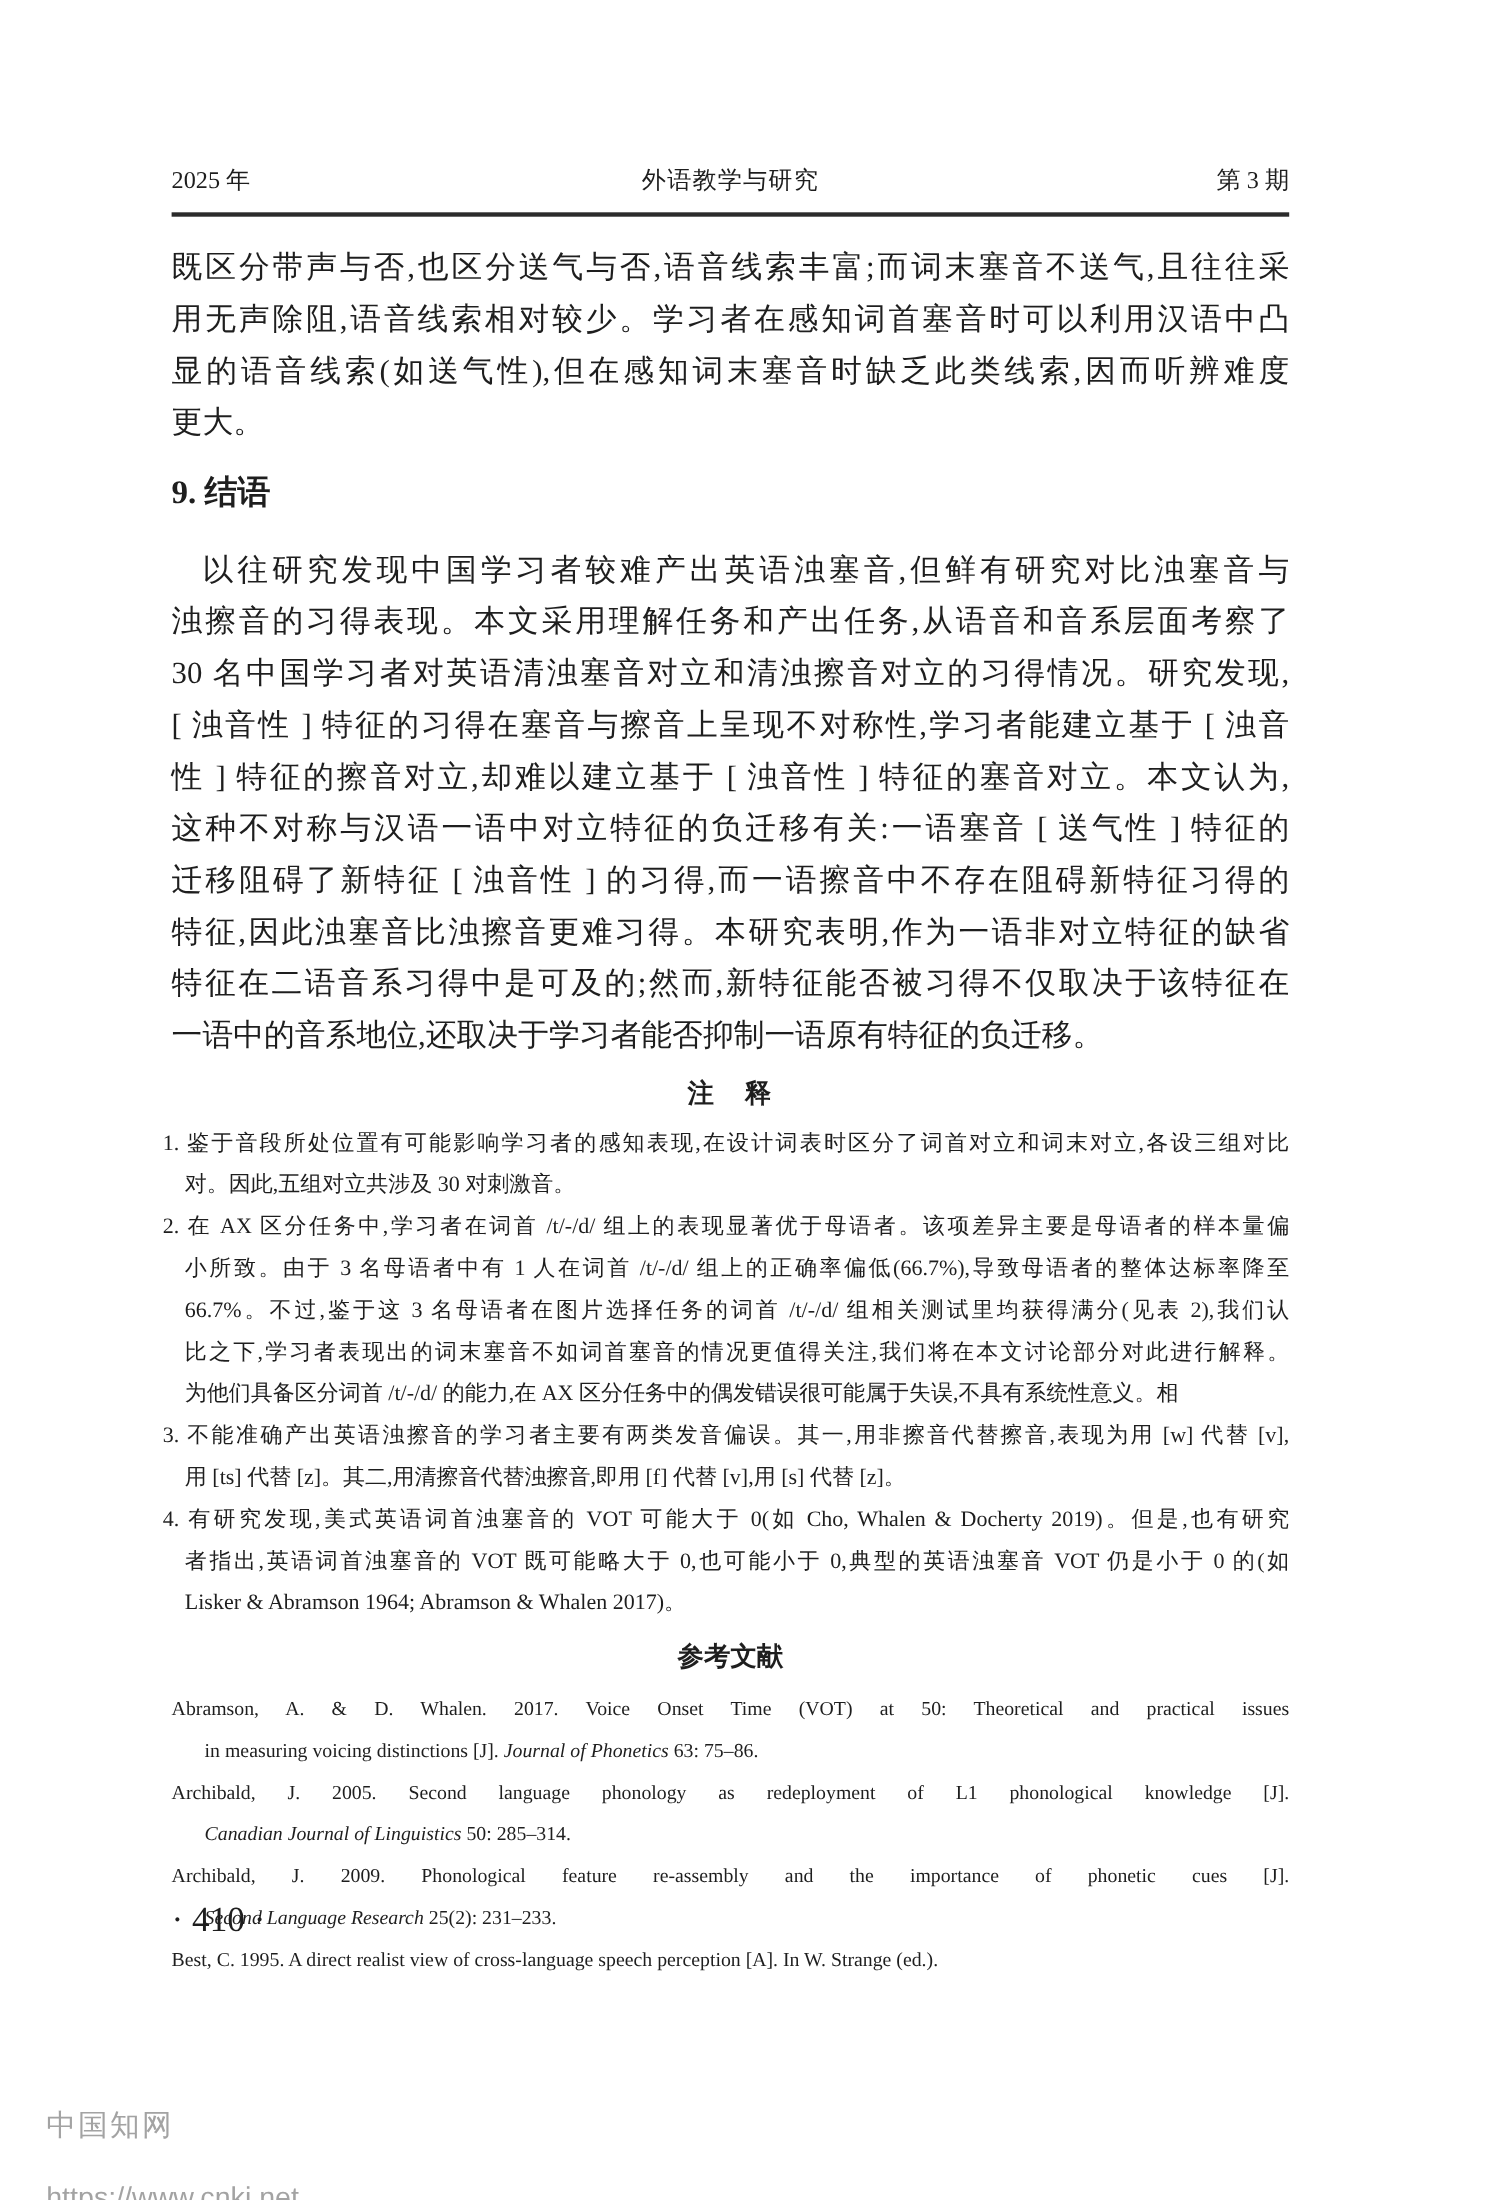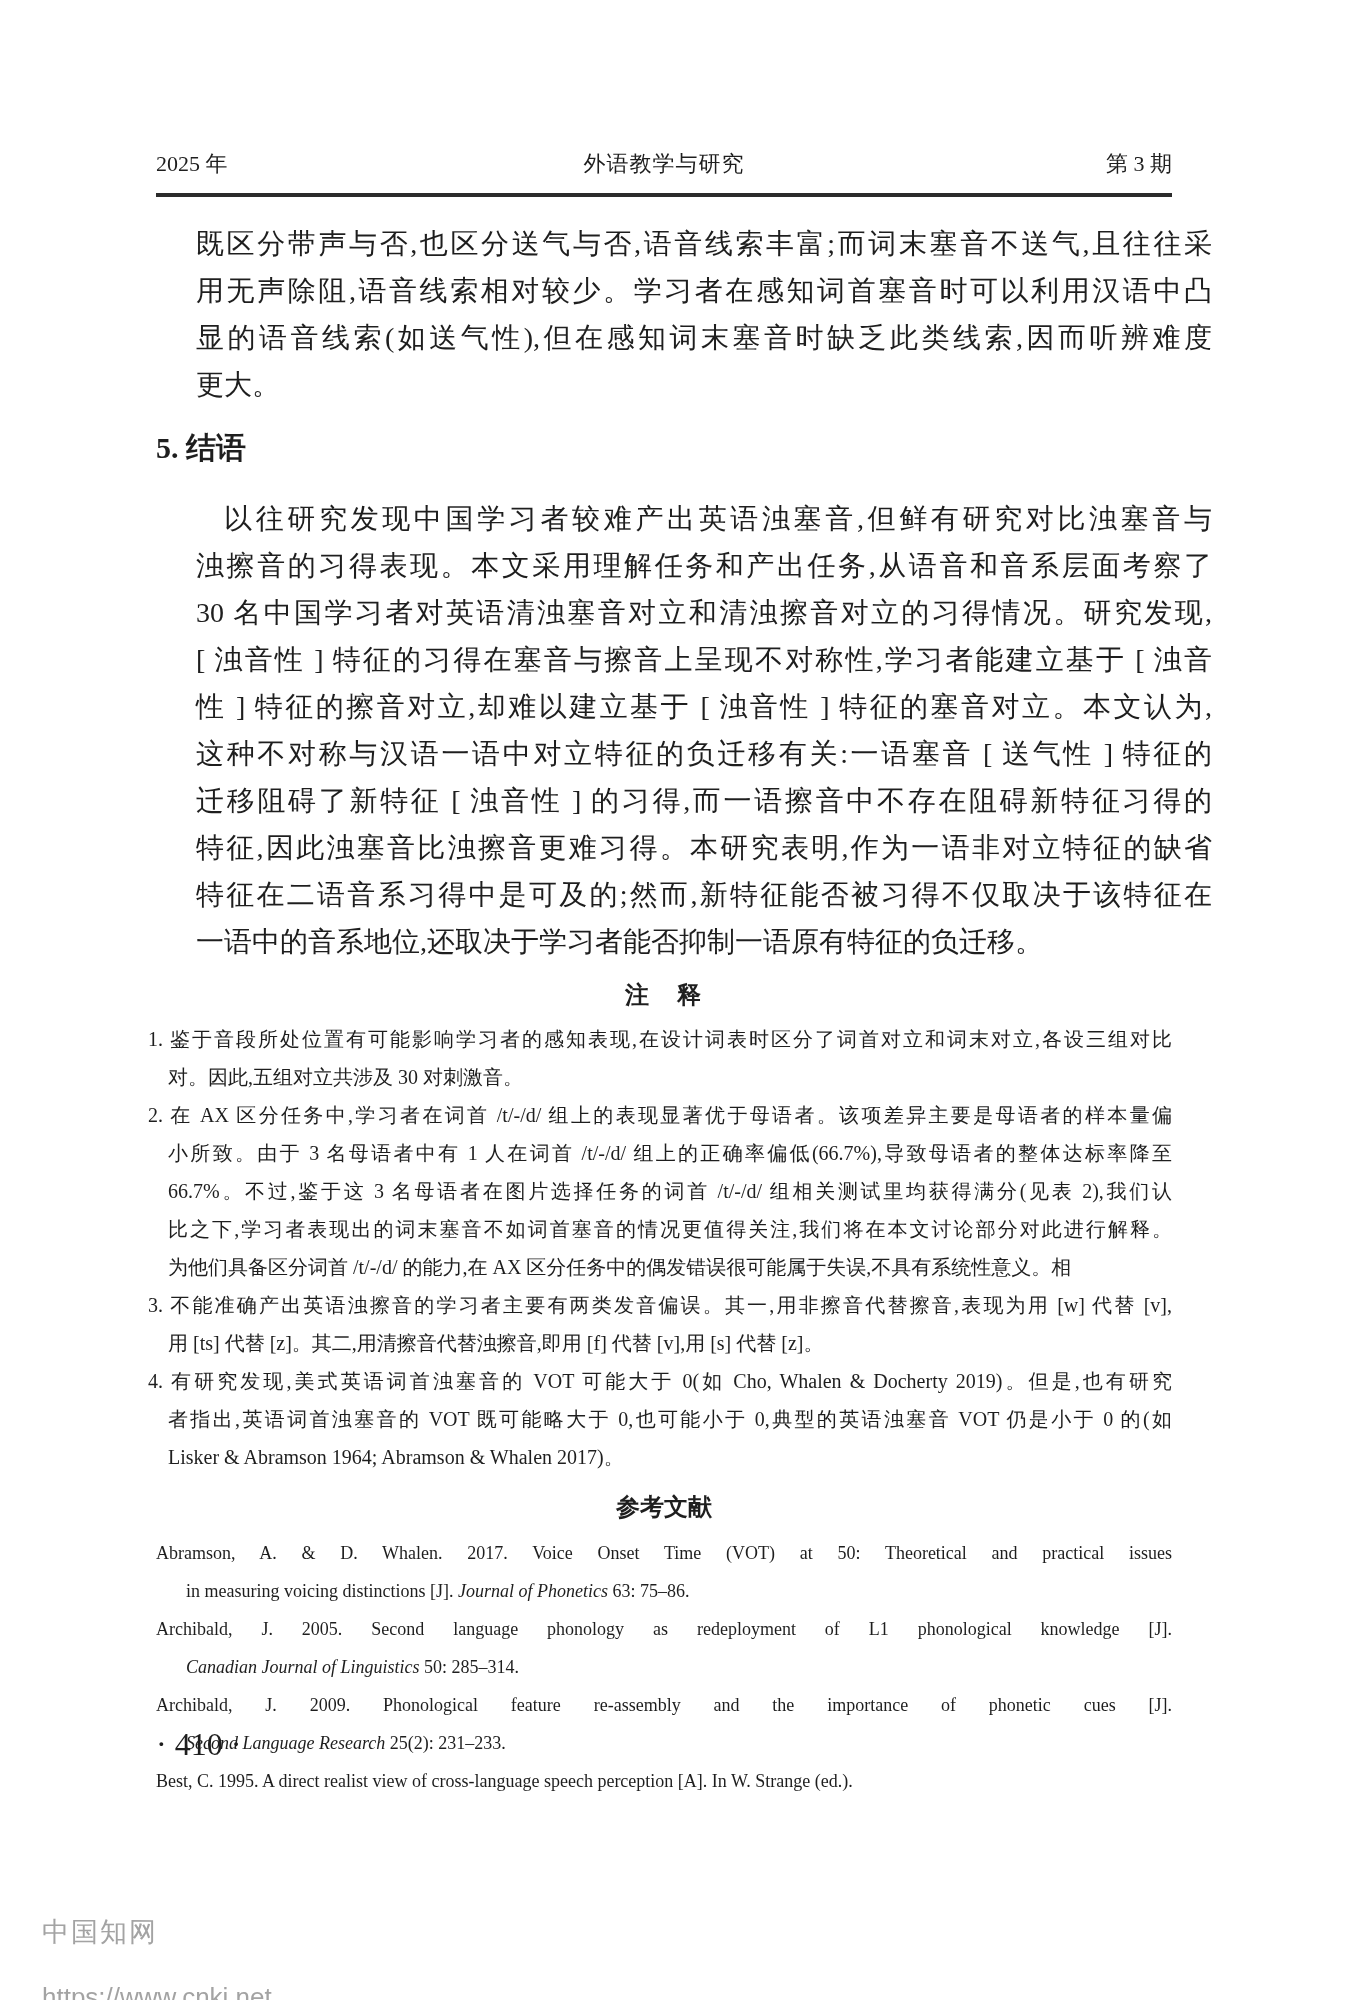--- a/index.html
+++ b/index.html
@@ -19,21 +19,21 @@
     font-size: 22px; line-height: 28px;
   }
   .header .hc { position: absolute; left: 0; right: 0; text-align: center; letter-spacing: 1px; }
   .rule {
     position: absolute;
     top: 193px; left: 156px; width: 1016px; height: 4px;
     background: var(--rule, #2b2b2b);
   }
   .para {
     position: absolute; left: 156px; width: 1016px;
-    font-size: 28px; line-height: 47px; margin-left: 40px;
+    font-size: 28px; line-height: 47px;
   }
   .jlines > div {
     text-align: justify;
     text-align-last: justify;
     text-justify: inter-character;
   }
   .jlines > div:last-child { text-align: left; text-align-last: auto; }
   .indent-first > div:first-child { text-indent: 28px; }
   .sec {
     position: absolute; top: 430px; left: 156px; margin: 0;
@@ -84,21 +84,21 @@
 
   <div class="rule"></div>
 
   <div class="para jlines" style="top:220px">
       <div>既区分带声与否,也区分送气与否,语音线索丰富;而词末塞音不送气,且往往采</div>
       <div>用无声除阻,语音线索相对较少。学习者在感知词首塞音时可以利用汉语中凸</div>
       <div>显的语音线索(如送气性),但在感知词末塞音时缺乏此类线索,因而听辨难度</div>
       <div>更大。</div>
     </div>
 
-  <h2 class="sec">5. 结语</h2>
+  <h2 class="sec">9. 结语</h2>
 
   <div class="para jlines indent-first" style="top:495px">
       <div>以往研究发现中国学习者较难产出英语浊塞音,但鲜有研究对比浊塞音与</div>
       <div>浊擦音的习得表现。本文采用理解任务和产出任务,从语音和音系层面考察了</div>
       <div>30 名中国学习者对英语清浊塞音对立和清浊擦音对立的习得情况。研究发现,</div>
       <div>[ 浊音性 ] 特征的习得在塞音与擦音上呈现不对称性,学习者能建立基于 [ 浊音</div>
       <div>性 ] 特征的擦音对立,却难以建立基于 [ 浊音性 ] 特征的塞音对立。本文认为,</div>
       <div>这种不对称与汉语一语中对立特征的负迁移有关:一语塞音 [ 送气性 ] 特征的</div>
       <div>迁移阻碍了新特征 [ 浊音性 ] 的习得,而一语擦音中不存在阻碍新特征习得的</div>
       <div>特征,因此浊塞音比浊擦音更难习得。本研究表明,作为一语非对立特征的缺省</div>

